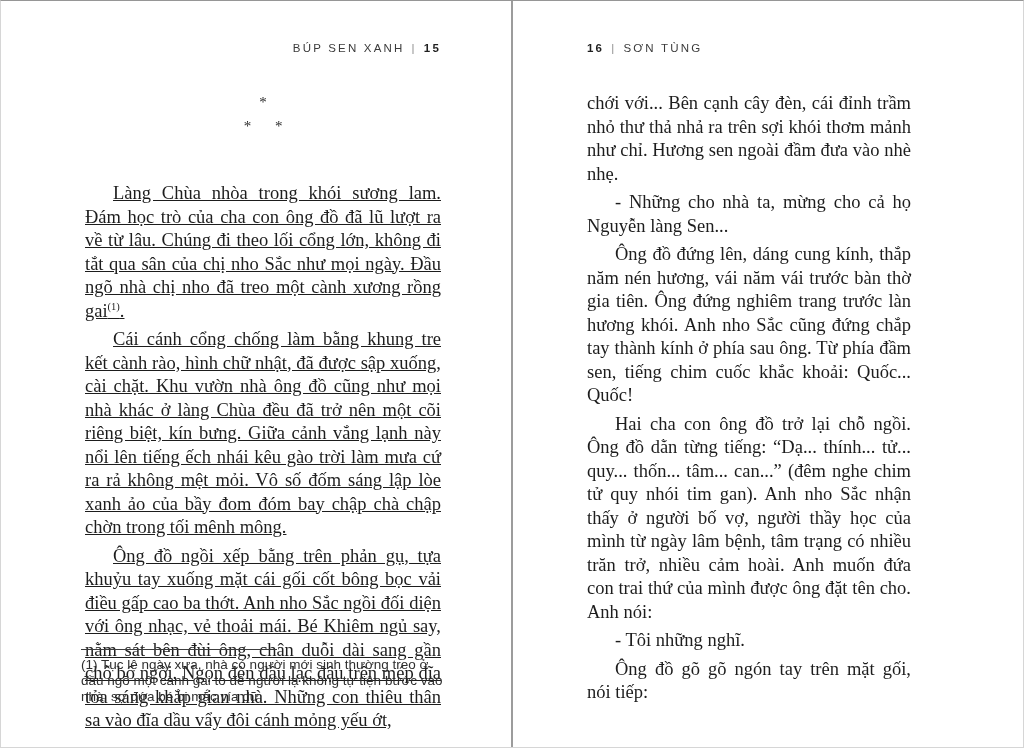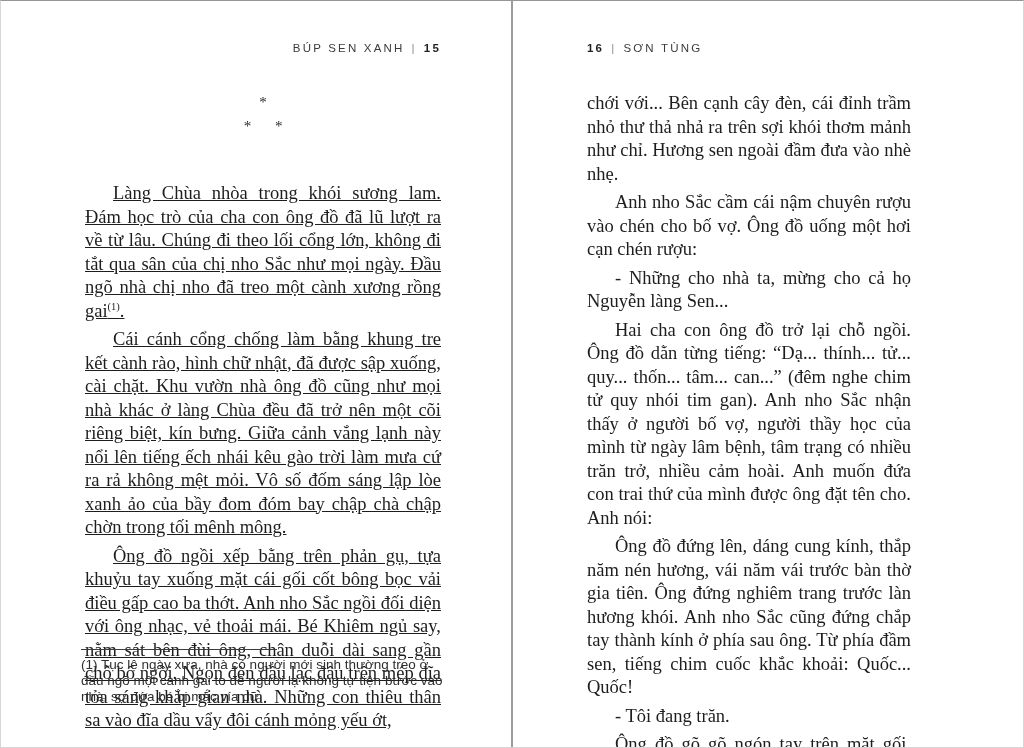--- a/index.html
+++ b/index.html
@@ -100,22 +100,21 @@
 
   <div class="center-divider"></div>
 
   <div class="page page-right">
     <div class="running-head">
       <span class="pgnum">16</span><span class="sep">|</span><span>SƠN TÙNG</span>
     </div>
 
     <div class="body-text">
         <p class="noindent"><span>chới với... Bên cạnh cây đèn, cái đỉnh trầm nhỏ thư thả nhả ra trên sợi khói thơm mảnh như chỉ. Hương sen ngoài đầm đưa vào nhè nhẹ.</span></p>
-        <p><span>Anh nho Sắc cầm cái nậm chuyên rượu vào chén cho bố vợ. Ông đồ uống một hơi cạn chén rượu:</span></p>
         <p><span>- Những cho nhà ta, mừng cho cả họ Nguyễn làng Sen...</span></p>
+        <p><span>Ông đồ đứng lên, dáng cung kính, thắp năm nén hương, vái năm vái trước bàn thờ gia tiên. Ông đứng nghiêm trang trước làn hương khói. Anh nho Sắc cũng đứng chắp tay thành kính ở phía sau ông. Từ phía đầm sen, tiếng chim cuốc khắc khoải: Quốc... Quốc!</span></p>
         <p><span>Hai cha con ông đồ trở lại chỗ ngồi. Ông đồ dằn từng tiếng: “Dạ... thính... tử... quy... thốn... tâm... can...” (đêm nghe chim tử quy nhói tim gan). Anh nho Sắc nhận thấy ở người bố vợ, người thầy học của mình từ ngày lâm bệnh, tâm trạng có nhiều trăn trở, nhiều cảm hoài. Anh muốn đứa con trai thứ của mình được ông đặt tên cho. Anh nói:</span></p>
-        <p><span>Ông đồ đứng lên, dáng cung kính, thắp năm nén hương, vái năm vái trước bàn thờ gia tiên. Ông đứng nghiêm trang trước làn hương khói. Anh nho Sắc cũng đứng chắp tay thành kính ở phía sau ông. Từ phía đầm sen, tiếng chim cuốc khắc khoải: Quốc... Quốc!</span></p>
-        <p><span>- Tôi đang trăn.</span></p>
+        <p><span>- Tôi những nghĩ.</span></p>
         <p><span>Ông đồ gõ gõ ngón tay trên mặt gối, nói tiếp:</span></p>
       </div>
   </div>
 
 </div>
 
 </body></html>

